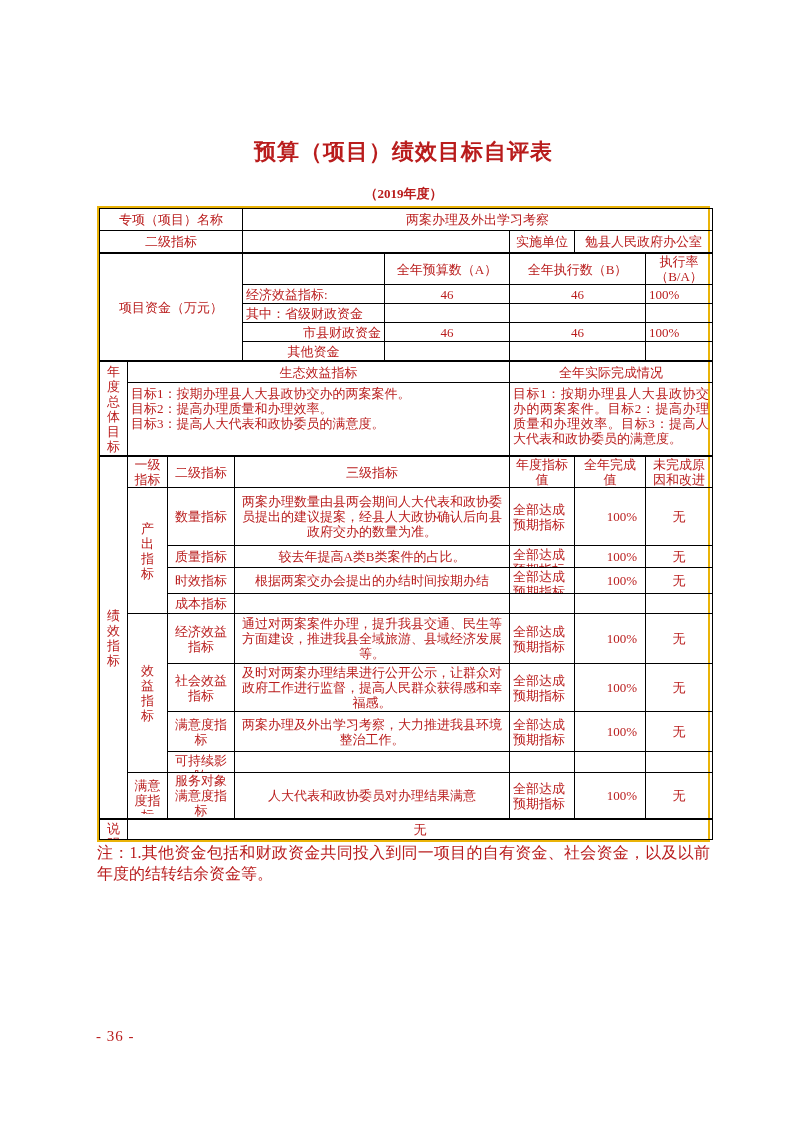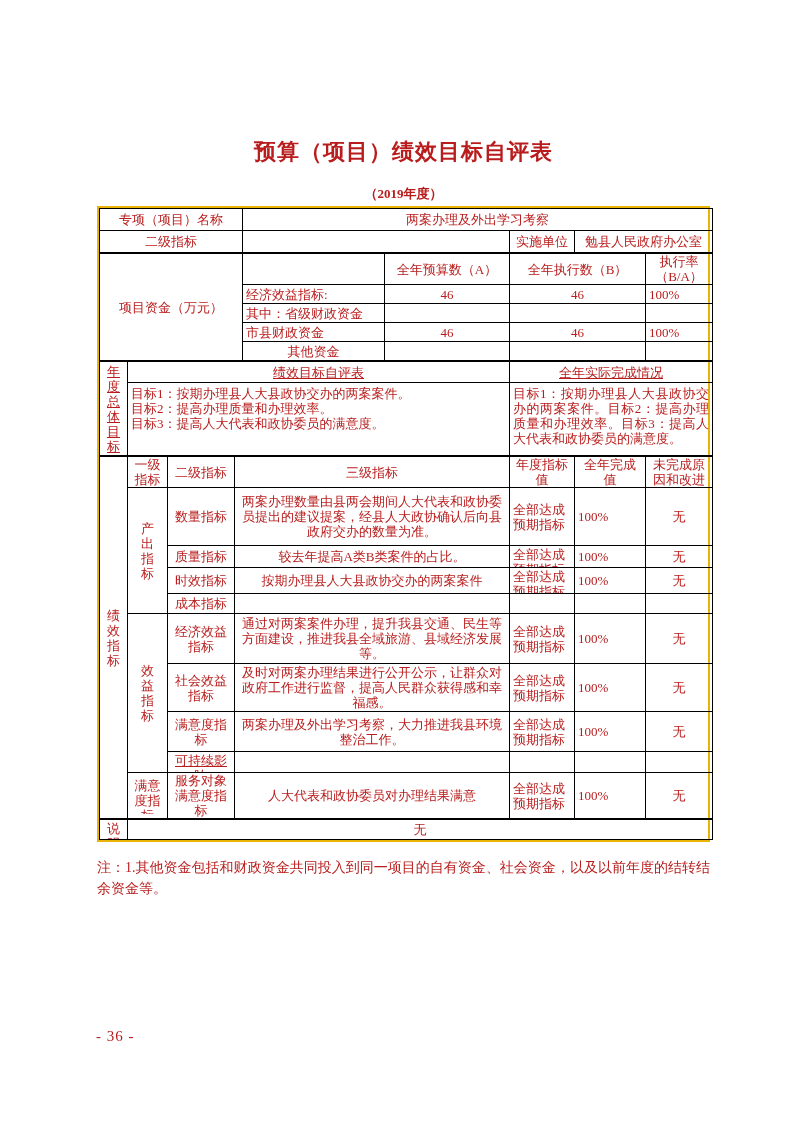--- a/index.html
+++ b/index.html
@@ -6,31 +6,31 @@
   .page{position:relative;width:793px;height:1122px;background:#ffffff;margin:0 auto;
         overflow:hidden;color:#b91c1c;font-family:"Liberation Serif","DejaVu Serif",serif;}
   .doc{position:absolute;left:97px;top:138px;width:613px;}
   .title{font-size:22px;font-weight:bold;text-align:center;letter-spacing:1px;line-height:28px;}
   .subtitle{font-size:13px;font-weight:bold;text-align:center;line-height:16px;margin:20px 0 4px 0;}
   .tblwrap{border:2px solid #eab308;}
   table{border-collapse:collapse;table-layout:fixed;width:100%;}
   td{border:1px solid #000;font-size:13px;line-height:15px;padding:0 3px;
      text-align:center;vertical-align:middle;word-break:break-all;}
   td.al{text-align:left;}
-  td.ar{text-align:left;}
+  td.ar{text-align:right;}
   td.top{vertical-align:top;padding-top:3px;}
   td.just{text-align:justify;}
   .v1{display:block;width:1em;margin:0 auto;word-break:break-all;}
   .cl{overflow:hidden;}
   .blk{display:block;}
-  tr.h19{height:19px;} tr.h20{height:20px;} tr.h21{height:21px;text-decoration:underline;} tr.h22{height:22px;}
+  tr.h19{height:19px;} tr.h20{height:20px;} tr.h21{height:21px;} tr.h22{height:22px;}
   tr.h26{height:26px;margin-top:43px;} tr.h29{height:29px;} tr.h30{height:30px;} tr.h38{height:38px;}
   tr.h40{height:40px;} tr.h48{height:48px;} tr.h50{height:50px;} tr.h58{height:58px;}
   tr.h73{height:73px;}
-  .notes{margin-top:15px;font-size:14px;line-height:21px;text-align:justify;}
+  .notes{font-size:16px;line-height:21px;text-align:justify;}
   .notes p{margin:0 0 11px 0;}
   .notes p.ind{text-indent:2em;}
   .pagenum{position:absolute;left:96px;top:1028px;font-size:15px;letter-spacing:1px;}
 </style>
 </head>
 <body>
 
 <div class="page">
   <div class="doc">
 
@@ -110,21 +110,21 @@
         <colgroup>
             <col style="width:28px">
             <col style="width:382px">
             <col style="width:203px">
           </colgroup>
         <tbody>
             <tr class="h21">
           <td rowspan="2">
                 <span class="v1">年度总体目标</span>
               </td>
-          <td>绩效目标自评表</td>
+          <td>生态效益指标</td>
           <td>全年实际完成情况</td>
         </tr>
         <tr class="h73">
           <td class="al top">
             <div>目标1：按期办理县人大县政协交办的两案案件。</div>
             <div>目标2：提高办理质量和办理效率。</div>
             <div>目标3：提高人大代表和政协委员的满意度。</div>
           </td>
           <td class="al top just">目标1：按期办理县人大县政协交办的两案案件。目标2：提高办理质量和办理效率。目标3：提高人大代表和政协委员的满意度。</td>
         </tr>
@@ -167,21 +167,21 @@
           <td>质量指标</td>
           <td>较去年提高A类B类案件的占比。</td>
           <td class="al">
                 <div class="cl" style="height:20px">全部达成预期指标</div>
               </td>
           <td class="ar" style="padding-right:8px">100%</td>
           <td>无</td>
         </tr>
         <tr class="h26">
           <td>时效指标</td>
-          <td>按期办理县人大县政协交办的两案案件</td>
+          <td>根据两案交办会提出的办结时间按期办结</td>
           <td class="al">
                 <div class="cl" style="height:24px">全部达成预期指标</div>
               </td>
           <td class="ar" style="padding-right:8px">100%</td>
           <td>无</td>
         </tr>
         <tr class="h20">
           <td>成本指标</td>
           <td></td>
           <td></td>

